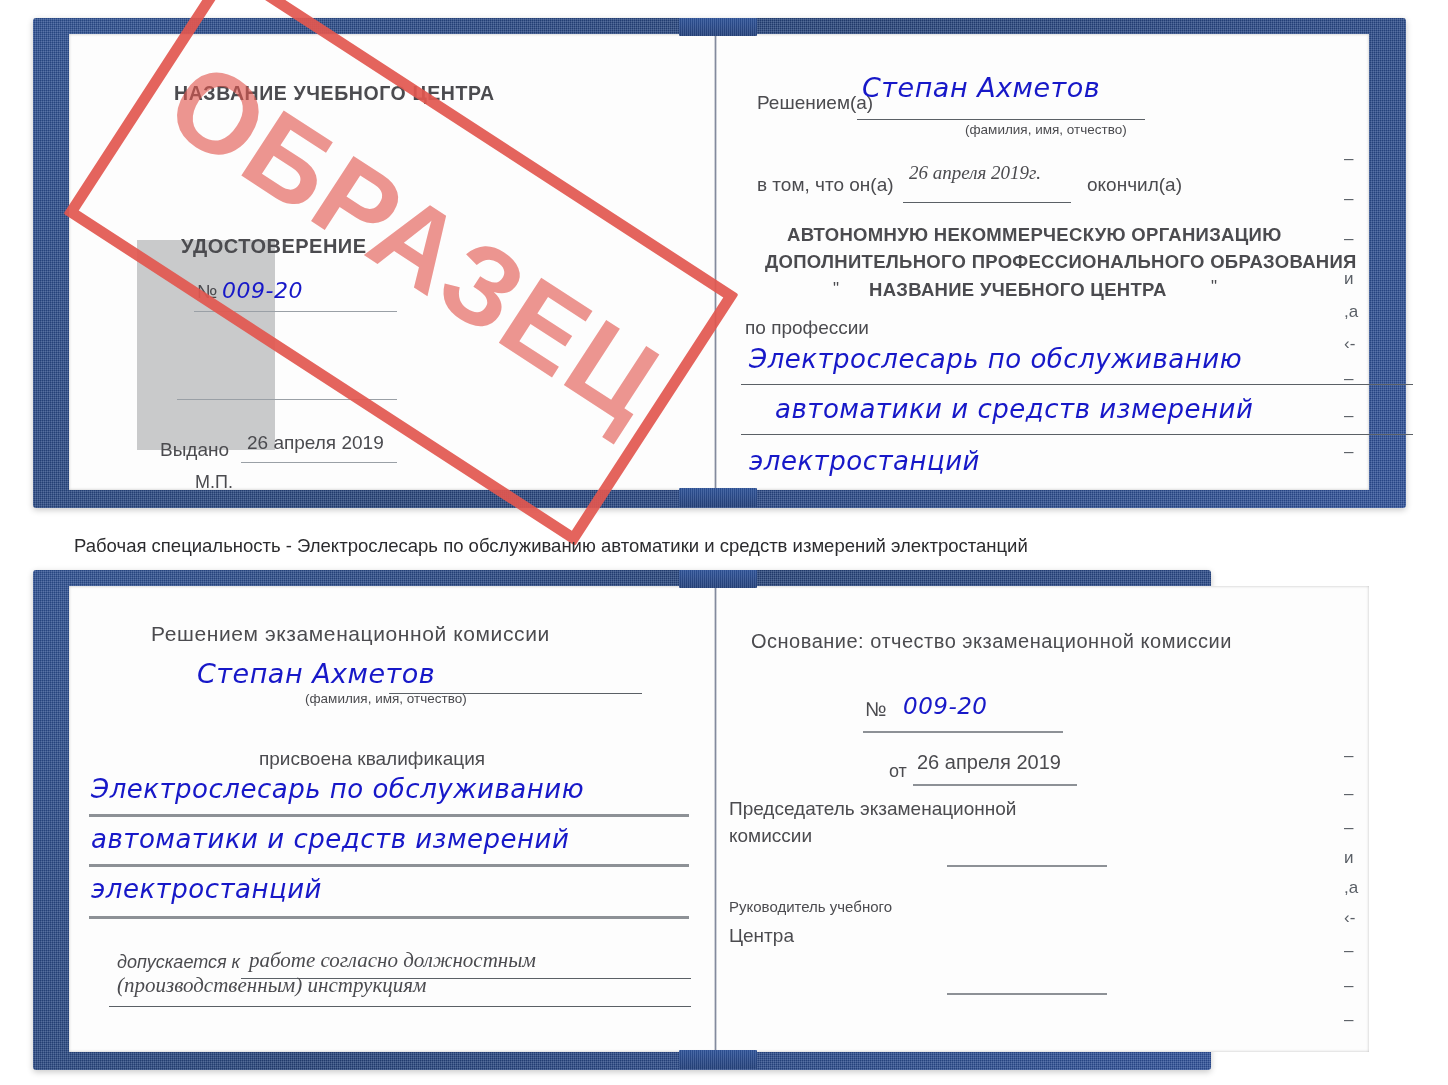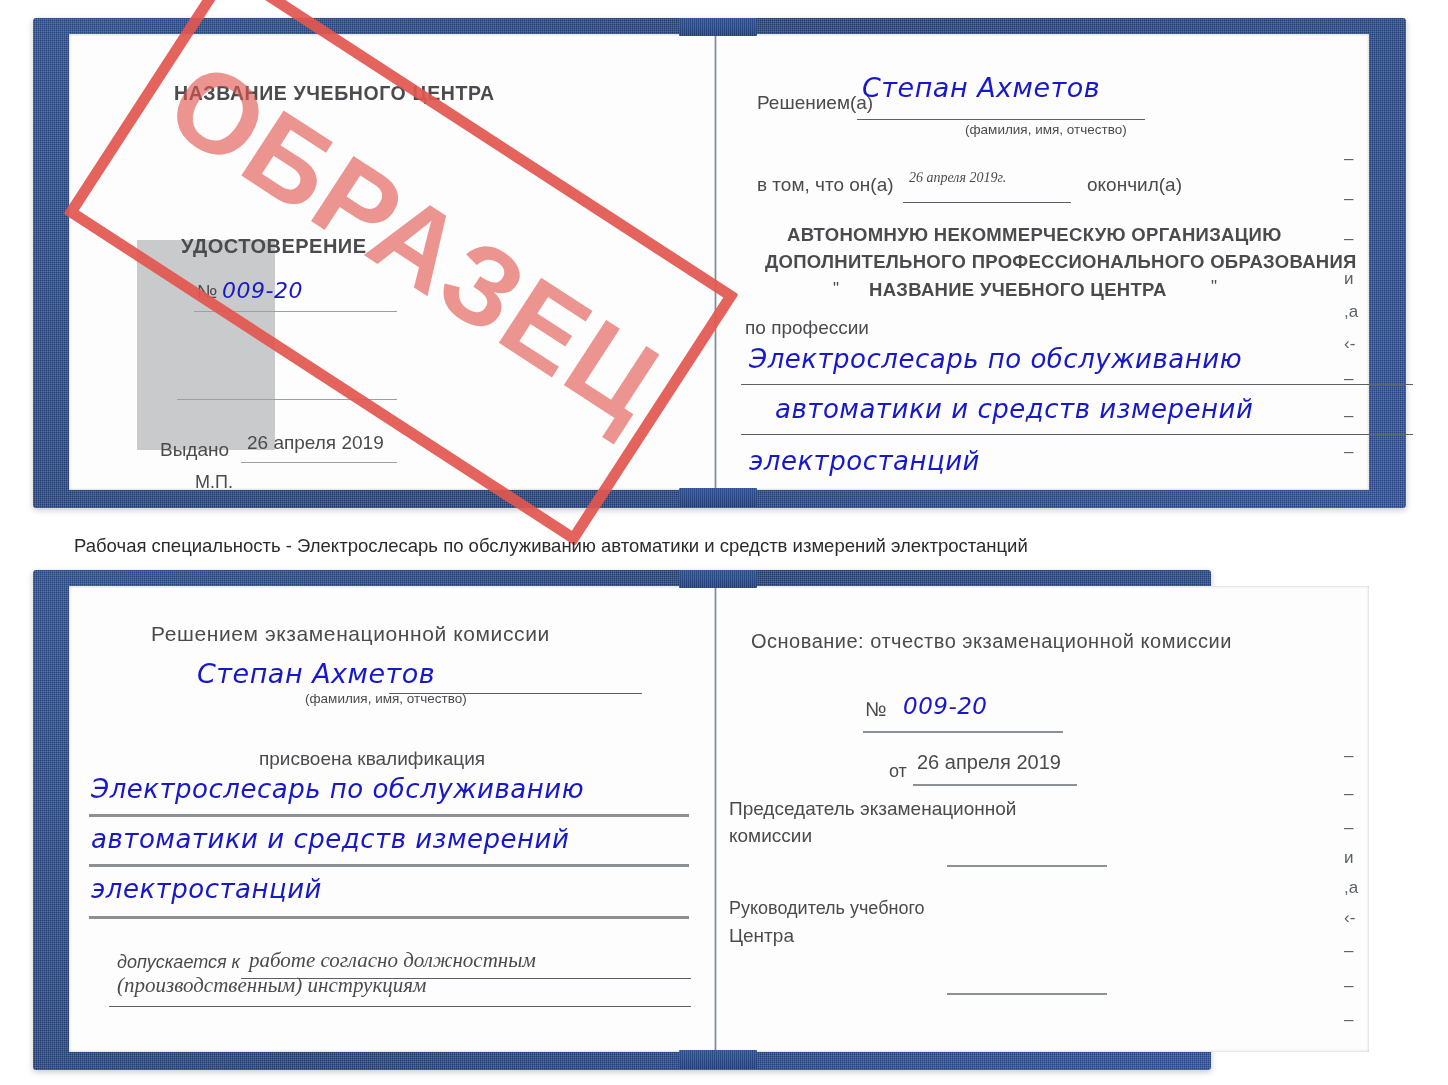--- a/index.html
+++ b/index.html
@@ -196,21 +196,21 @@
       </div>
 
       <div class="half half-right">
 
         <span class="print" style="left:40px; top:58px; font-size:19px;">Решением(а)</span>
         <span class="hand" style="left:145px; top:38px; font-size:27px;">Степан Ахметов</span>
         <div class="rule dark" style="left:140px; top:85px; width:288px;"></div>
         <span class="print" style="left:248px; top:88px; font-size:13.5px;">(фамилия, имя, отчество)</span>
 
         <span class="print" style="left:40px; top:140px; font-size:19px;">в том, что он(а)</span>
-        <span class="italic-print" style="left:192px; top:136px; font-size:14px;">26 апреля 2019г.</span>
+        <span class="italic-print" style="left:192px; top:128px; font-size:19px;">26 апреля 2019г.</span>
         <div class="rule dark" style="left:186px; top:168px; width:168px;"></div>
         <span class="print" style="left:370px; top:140px; font-size:19px;">окончил(а)</span>
 
         <span class="print" style="left:48px; top:217px; font-size:18.5px; font-weight:bold; letter-spacing:0.3px;">ДОПОЛНИТЕЛЬНОГО ПРОФЕССИОНАЛЬНОГО ОБРАЗОВАНИЯ</span>
         <span class="print" style="left:70px; top:190px; font-size:18.5px; font-weight:bold; letter-spacing:0.3px;">АВТОНОМНУЮ НЕКОММЕРЧЕСКУЮ ОРГАНИЗАЦИЮ</span>
         <span class="print" style="left:116px; top:245px; font-size:17px;">"</span>
         <span class="print" style="left:152px; top:245px; font-size:18.5px; font-weight:bold; letter-spacing:0.3px;">НАЗВАНИЕ УЧЕБНОГО ЦЕНТРА</span>
         <span class="print" style="left:494px; top:243px; font-size:17px;">"</span>
 
         <span class="print" style="left:28px; top:283px; font-size:19px;">по профессии</span>
@@ -286,21 +286,21 @@
         <div class="rule" style="left:146px; top:145px; width:200px;"></div>
 
         <span class="print" style="left:172px; top:175px; font-size:18px;">от</span>
         <span class="print" style="left:200px; top:165px; font-size:20px;">26 апреля 2019</span>
         <div class="rule" style="left:196px; top:198px; width:164px;"></div>
 
         <span class="print" style="left:12px; top:212px; font-size:19px;">Председатель экзаменационной</span>
         <span class="print" style="left:12px; top:239px; font-size:19px;">комиссии</span>
         <div class="rule" style="left:230px; top:279px; width:160px;"></div>
 
-        <span class="print" style="left:12px; top:312px; font-size:18px;">Руководитель учебного</span>
+        <span class="print" style="left:12px; top:312px; font-size:15px;">Руководитель учебного</span>
         <span class="print" style="left:12px; top:339px; font-size:19px;">Центра</span>
         <div class="rule" style="left:230px; top:407px; width:160px;"></div>
       </div>
 
       <span class="edge-frag" style="left:1275px; top:160px;">–</span>
       <span class="edge-frag" style="left:1275px; top:198px;">–</span>
       <span class="edge-frag" style="left:1275px; top:232px;">–</span>
       <span class="edge-frag" style="left:1275px; top:262px;">и</span>
       <span class="edge-frag" style="left:1275px; top:292px;">,а</span>
       <span class="edge-frag" style="left:1275px; top:322px;">‹-</span>

